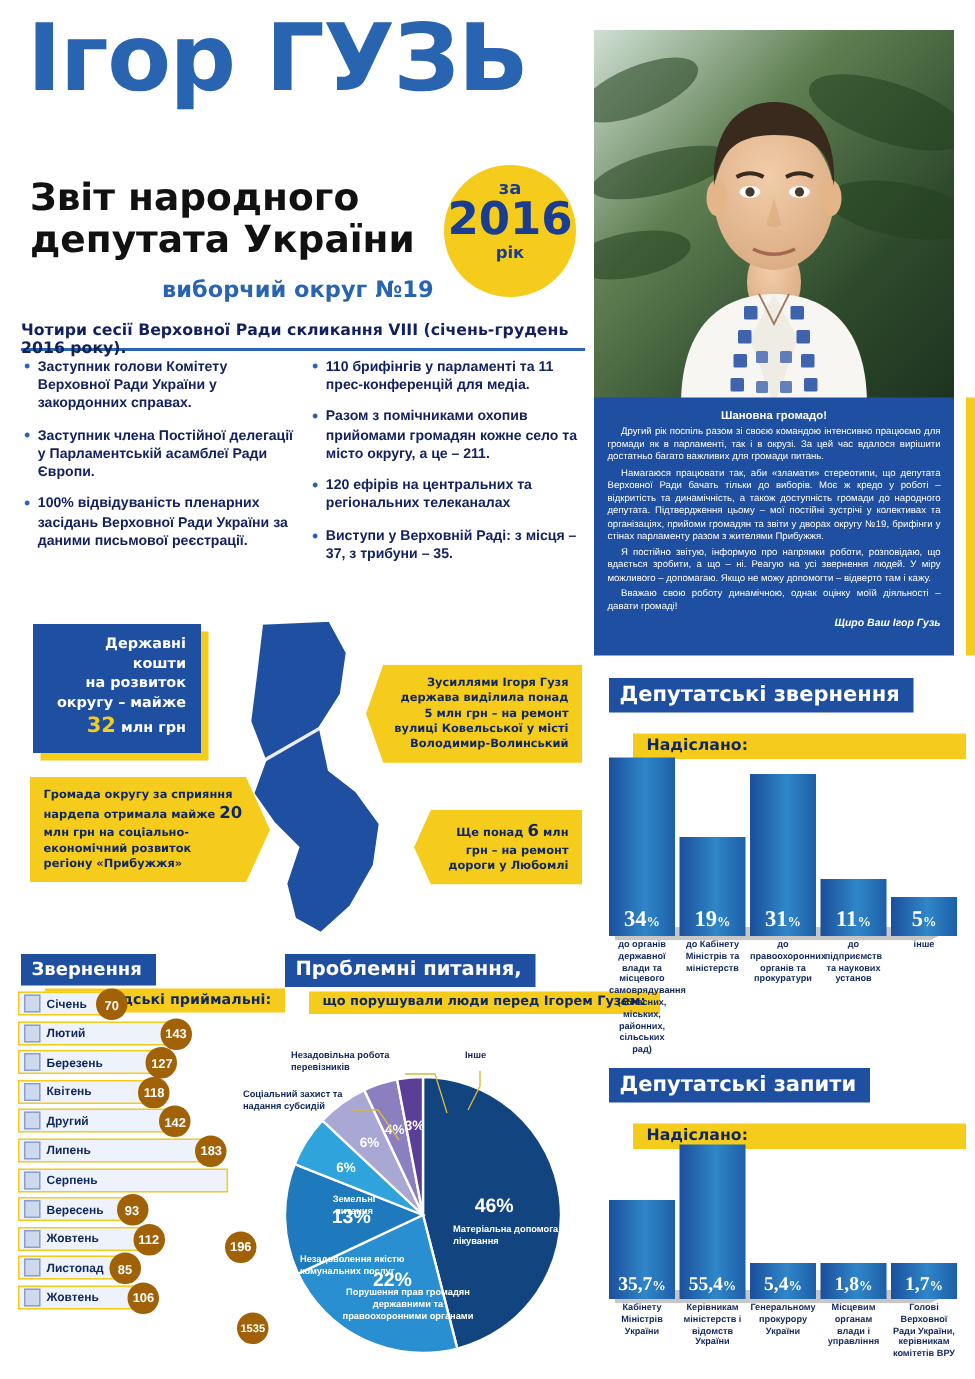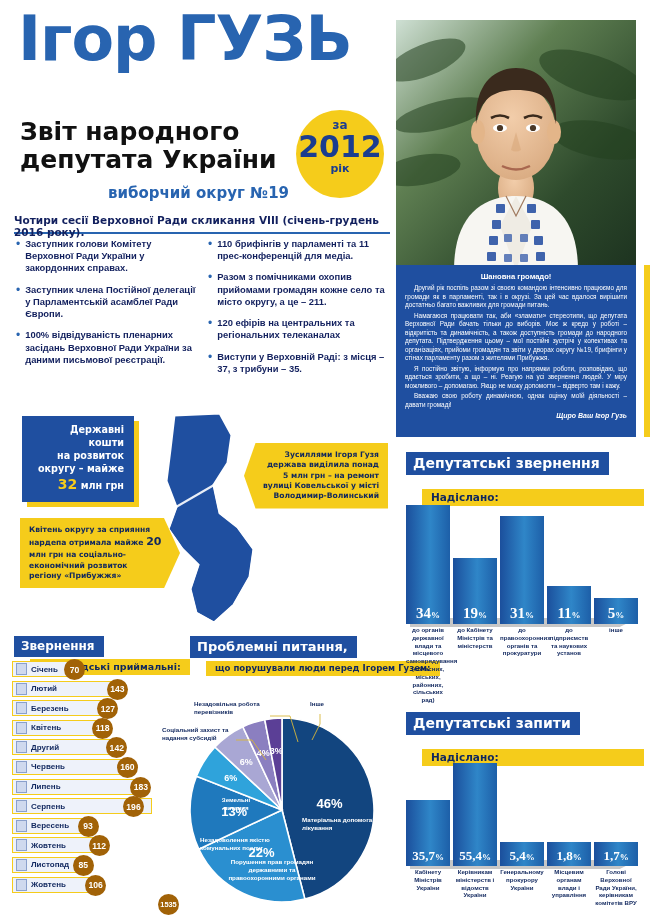--- a/index.html
+++ b/index.html
@@ -192,21 +192,21 @@
   <div id="header">
     <div id="name-title">Ігор ГУЗЬ</div>
     <div id="report-title">
         <div>Звіт народного</div>
         <div>депутата України</div>
       </div>
     <div id="district">виборчий округ №19</div>
 
     <div id="year-badge">
       <span class="sm">за</span>
-      <span class="big">2012</span>
+      <span class="big">2016</span>
       <span class="sm2">рік</span>
     </div>
 
     <div id="portrait">
       <svg width="240" height="250" viewBox="0 0 240 250">
         <defs>
           <linearGradient id="bgFol" x1="0" y1="0" x2="1" y2="1">
             <stop offset="0%" stop-color="#cfe0d4"></stop>
             <stop offset="35%" stop-color="#5f7f52"></stop>
             <stop offset="70%" stop-color="#2e4a2c"></stop>
@@ -319,25 +319,30 @@
       <div>Державні кошти</div>
       <div>на розвиток</div>
       <div>округу – майже</div>
       <div><span class="num">32</span>
         <span>млн грн</span></div>
     </div>
 
     <div class="callout-yellow" id="callout-kovel">Зусиллями Ігоря Гузя держава виділила понад 5 млн грн – на ремонт вулиці Ковельської у місті Володимир-Волинський</div>
 
     <div class="callout-yellow" id="callout-prybuzhzhia">
-      <span>Квітень округу за сприяння нардепа отримала майже</span>
+      <span>Громада округу за сприяння нардепа отримала майже</span>
       <span class="num">20</span>
       <span>млн грн на соціально-економічний розвиток регіону «Прибужжя»</span>
     </div>
 
+    <div class="callout-yellow" id="callout-lyuboml">
+      <span>Ще понад</span>
+      <span class="num">6</span>
+      <span>млн грн – на ремонт дороги у Любомлі</span>
+    </div>
   </div>
 
   <div class="sec-head" style="left:14px; top:636px;">
     <div class="bar" style="font-size:12px;">Звернення</div>
     <div class="sub-row"><div class="sub" style="font-size:9.5px;">у громадські приймальні:</div></div>
   </div>
   <div id="months">
       <div class="month-row">
         <div class="month-bar" style="width: 66px;">
           <div class="month-icon"></div>
@@ -367,39 +372,32 @@
         <div class="month-count" style="left: 80.1905px;">118</div>
       </div>
       <div class="month-row">
         <div class="month-bar" style="width: 108.286px;">
           <div class="month-icon"></div>
           <div class="month-label">Другий</div>
         </div>
         <div class="month-count" style="left: 94.2857px;">142</div>
       </div>
       <div class="month-row">
-        <div class="month-bar" style="width: 118.857px;">
-          <div class="month-icon"></div>
-          <div class="month-label">Червень</div>
-        </div>
-        <div class="month-count" style="left: 104.857px;">160</div>
-      </div>
-      <div class="month-row">
         <div class="month-bar" style="width: 132.365px;">
           <div class="month-icon"></div>
           <div class="month-label">Липень</div>
         </div>
         <div class="month-count" style="left: 118.365px;">183</div>
       </div>
       <div class="month-row">
         <div class="month-bar" style="width: 140px;">
           <div class="month-icon"></div>
           <div class="month-label">Серпень</div>
         </div>
-        <div class="month-count" style="left: 111px;">196</div>
+        <div class="month-count" style="left: 138px; margin-top: 44px;">196</div>
       </div>
       <div class="month-row">
         <div class="month-bar" style="width: 79.5079px;">
           <div class="month-icon"></div>
           <div class="month-label">Вересень</div>
         </div>
         <div class="month-count" style="left: 65.5079px;">93</div>
       </div>
       <div class="month-row">
         <div class="month-bar" style="width: 90.6667px;">

